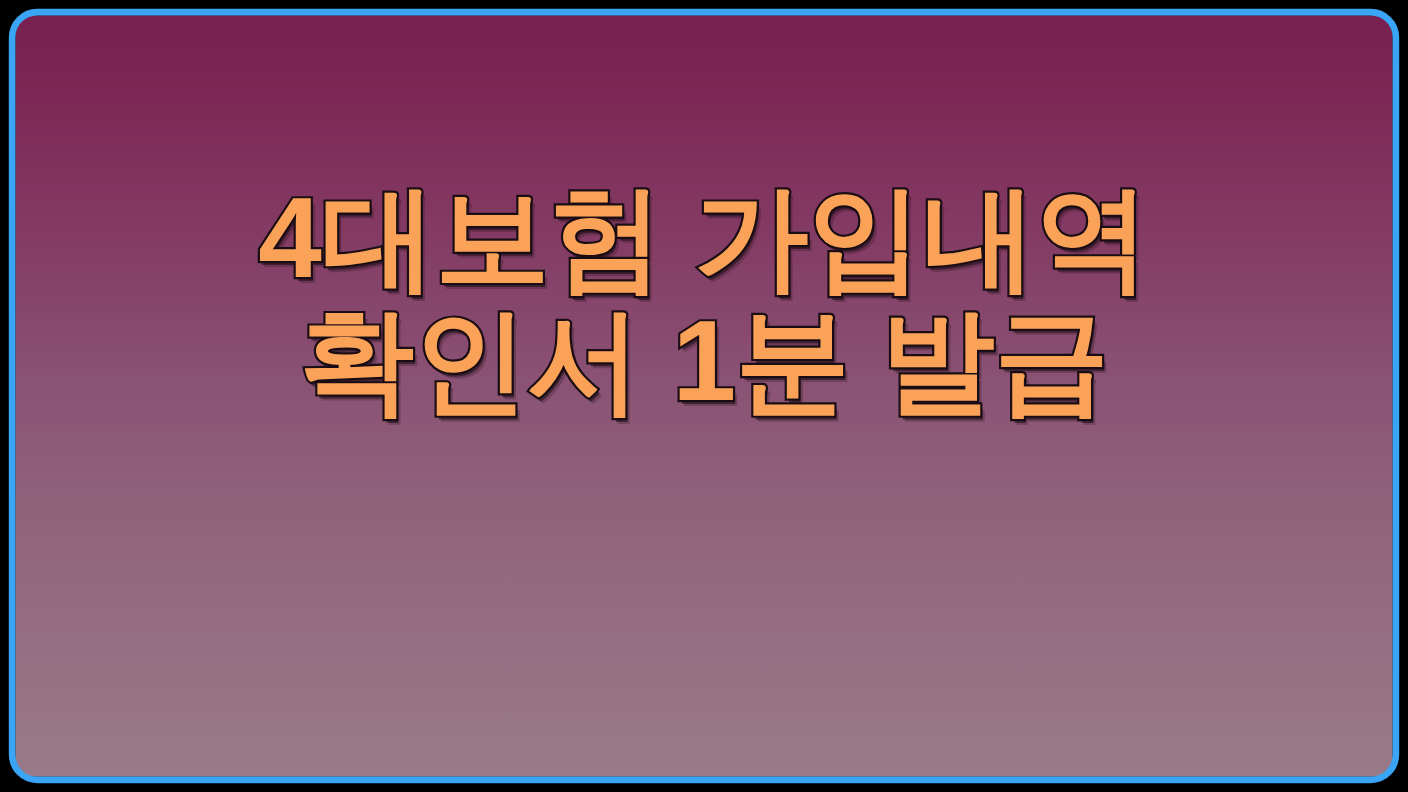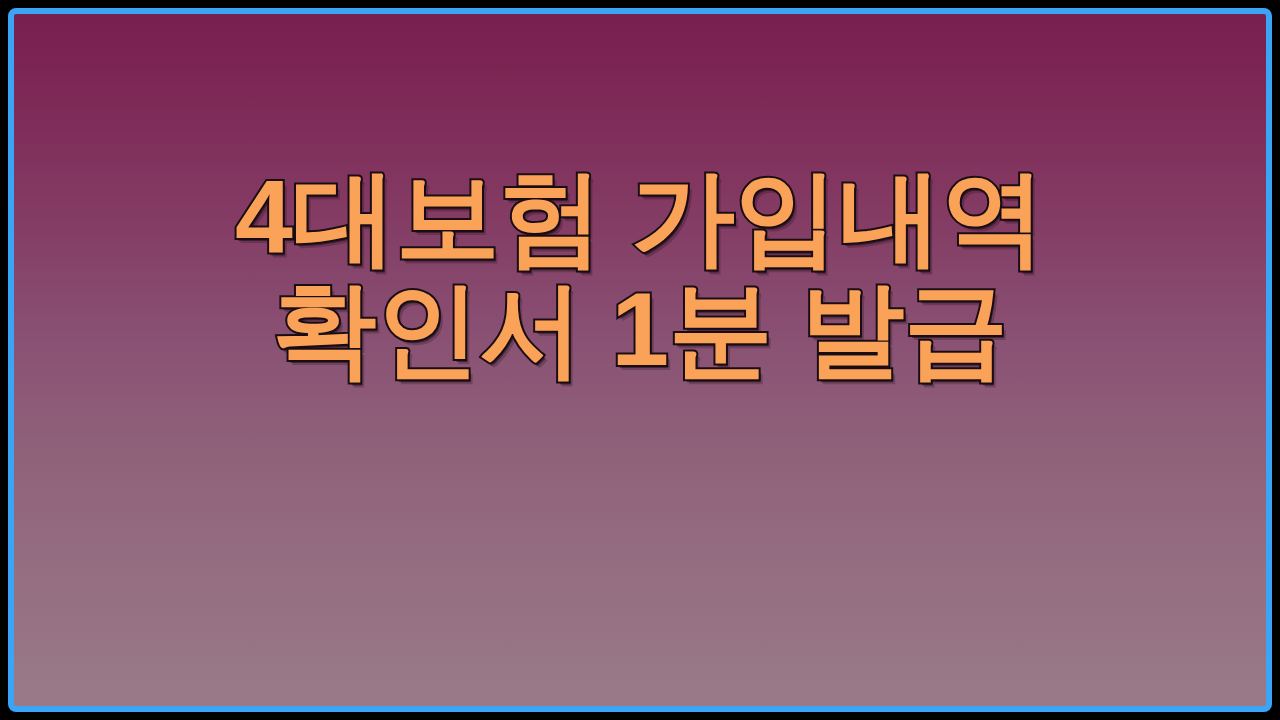--- a/index.html
+++ b/index.html
@@ -26,21 +26,21 @@
 
   
   .frame {
     position: absolute;
     left: 8px;
     top: 8px;
     width: 1264px;
     height: 704px;
     box-sizing: border-box;
     border: 6px solid #3ba5f5;
-    border-radius: 8px;
+    border-radius: 26px;
     background: linear-gradient(180deg,
                 #78204f 0%,
                 #7b2352 6%,
                 #833a63 28%,
                 #8a5274 48%,
                 #8f6079 62%,
                 #946c80 78%,
                 #977585 92%,
                 #997a88 100%);
     overflow: hidden;

